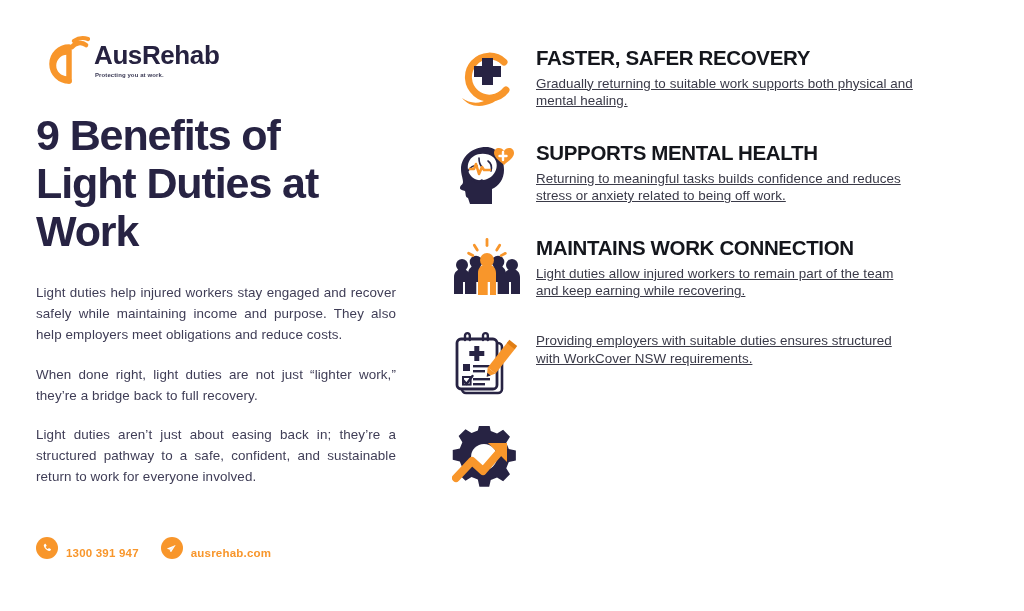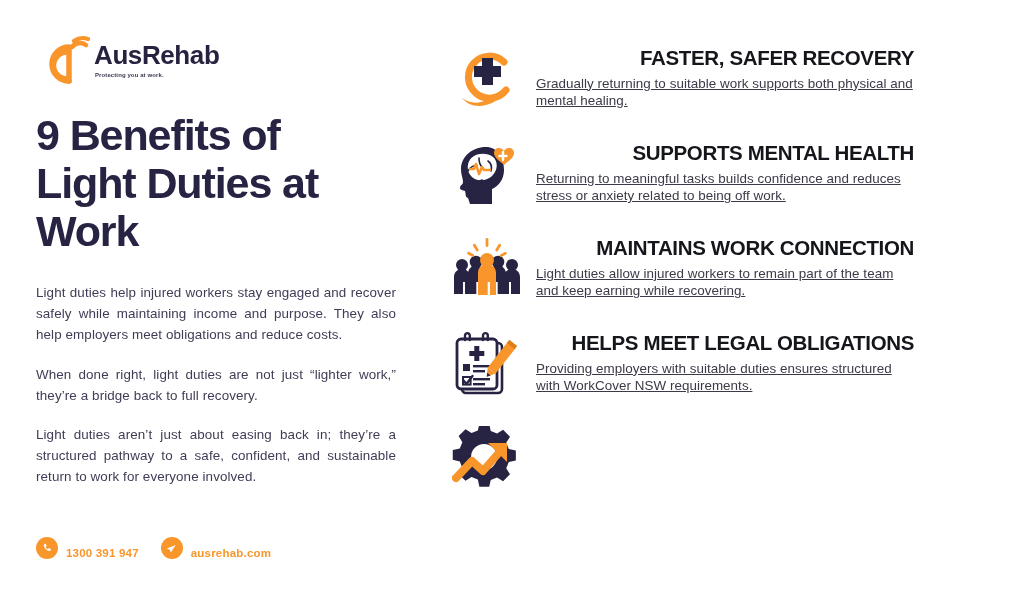--- a/index.html
+++ b/index.html
@@ -42,21 +42,21 @@
   }
   .c-label{font-size:11.5px;font-weight:700;color:#f8962b;letter-spacing:.2px;}
 
   
   .right{flex:1;padding:44px 30px 0 22px;box-sizing:border-box;}
   .benefit{display:flex;align-items:flex-start;margin-bottom:27px;}
   .b-icon{width:70px;height:66px;flex:0 0 70px;margin-right:14px;margin-top:2px;}
   .b-body{flex:1;padding-top:3px;}
   .b-title{
     font-size:20.5px;font-weight:800;color:#14161c;letter-spacing:-.35px;
-    line-height:1.1;margin-bottom:5px;text-align:right;
+    line-height:1.1;margin-bottom:5px;
   }
   .b-desc{font-size:13.4px;line-height:1.33;color:#3a3a48;letter-spacing:.05px;text-decoration:underline;}
 </style>
 </head>
 <body>
 
 <div class="page">
 
   <div class="left">
 
@@ -182,21 +182,20 @@
           <rect x="21" y="52" width="12" height="2.4" fill="#272343"></rect>
           <g transform="rotate(38 44 34)">
             <rect x="39" y="9" width="10" height="32" fill="#f8962b"></rect>
             <rect x="39" y="6" width="10" height="4" fill="#e07e15"></rect>
             <path d="M39 41h10l-5 8z" fill="#f8962b"></path>
             <path d="M41.8 45.5h4.4l-2.2 3.5z" fill="#272343"></path>
           </g>
         </svg>
       </span>
       <span class="b-body">
-        <span class="b-title" style="display:block">HELPS MEET LEGAL OBLIGATIONS</span>
         <span class="b-desc" style="display:block">Providing employers with suitable duties ensures structured with WorkCover NSW requirements.</span>
       </span>
     </div>
 
     <div class="benefit">
       <span class="b-icon">
         <svg viewBox="0 0 70 66" width="70" height="66">
           <path d="M30 4h10l1.6 7.2 6.4 2.6 6.2-3.8 7 7-3.8 6.2 2.6 6.4 7.2 1.6v10l-7.2 1.6-2.6 6.4 3.8 6.2-7 7-6.2-3.8-6.4 2.6L40 68H30l-1.6-7.2-6.4-2.6-6.2 3.8-7-7 3.8-6.2-2.6-6.4L2.8 40.6v-10L10 29l2.6-6.4L8.8 16.4l7-7 6.2 3.8 6.4-2.6z" fill="#272343" transform="translate(-2,-6) scale(0.98)"></path>
           <circle cx="32" cy="31" r="13" fill="#ffffff"></circle>
           <path d="M4 52 L20 35 L31 45 L51 22" fill="none" stroke="#f8962b" stroke-width="8" stroke-linecap="round" stroke-linejoin="round"></path>

